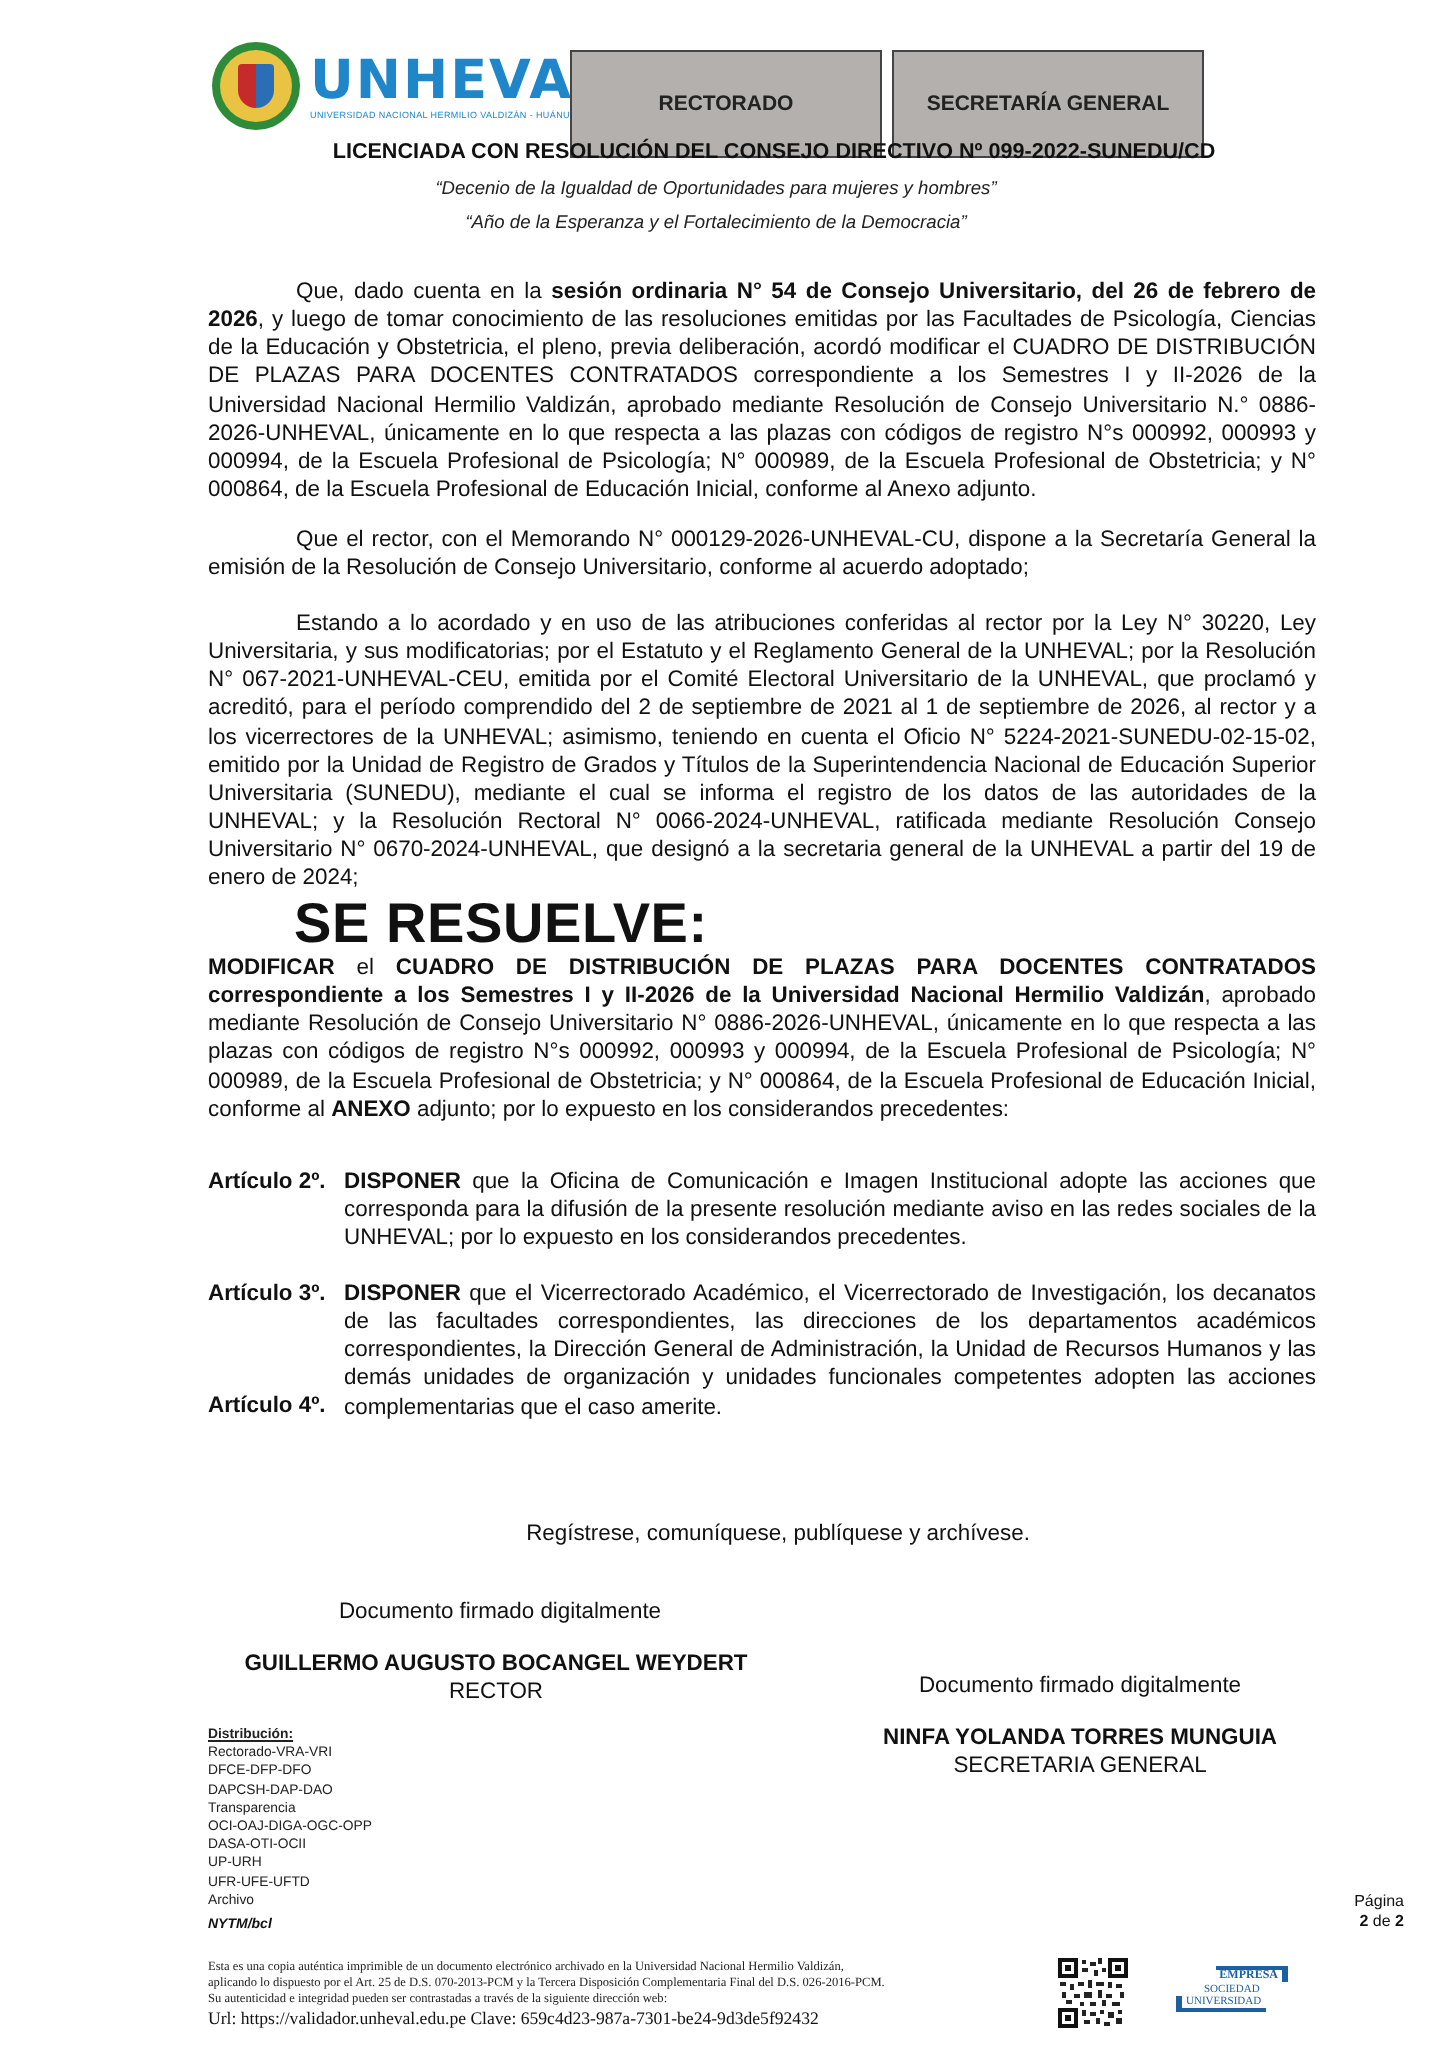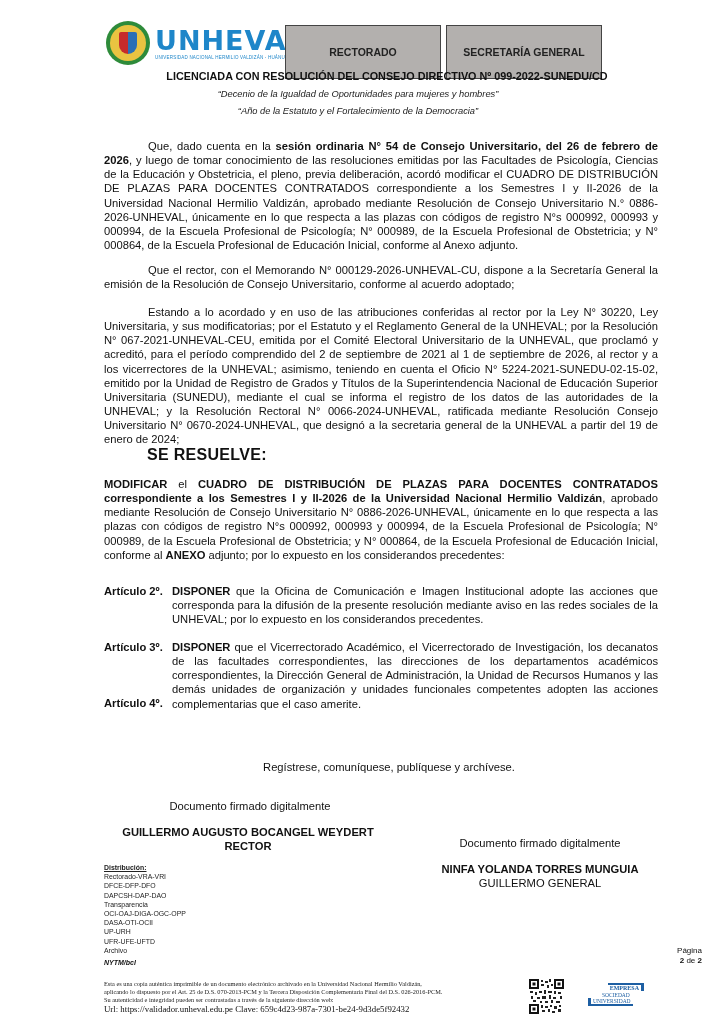--- a/index.html
+++ b/index.html
@@ -26,33 +26,33 @@
   .motto.m1 { top: 89px; }
   .motto.m2 { top: 106px; }
 
   
   .para { left: 104px; width: 554px; font-size: 11.2px; line-height: 14.15px; text-align: justify; }
   .para .indent { display: inline-block; width: 44px; }
   .p1 { top: 139px; }
   .p2 { top: 263px; }
   .p3 { top: 305px; }
 
-  .resuelve { left: 147px; top: 446px; font-size: 16px; font-weight: bold; letter-spacing: 0.3px; }
+  .resuelve { left: 147px; top: 446px; font-size: 28px; font-weight: bold; letter-spacing: 0.3px; }
 
   .art { left: 104px; width: 554px; display: flex; font-size: 11.2px; line-height: 14.15px; }
   .art-label { width: 68px; flex-shrink: 0; font-weight: bold; white-space: nowrap; }
   .art-text { flex: 1; text-align: justify; }
   .a1 { top: 477px; }
   .a2 { top: 584px; }
   .a3 { top: 640px; }
   .a4 { top: 696px; }
 
   .closing { left: 0; width: 728px; top: 761px; text-align: center; padding-left: 50px; font-size: 11.2px; }
 
-  .sig-left { left: 100px; width: 296px; text-align: center; font-weight: bold; }
+  .sig-left { left: 100px; width: 296px; text-align: center; }
   .signed1 { top: 800px; left: 150px; width: 200px; font-size: 11.2px; text-align: center; }
   .name1 { top: 826px; font-size: 11.2px; font-weight: bold; }
   .role1 { top: 840px; font-size: 11.2px; }
 
   .signed2 { top: 837px; left: 440px; width: 200px; font-size: 11.2px; text-align: center; }
   .name2 { top: 863px; left: 410px; width: 260px; text-align: center; font-size: 11.2px; font-weight: bold; }
   .role2 { top: 877px; left: 410px; width: 260px; text-align: center; font-size: 11.2px; }
 
   .dist { left: 104px; top: 863px; font-size: 6.9px; line-height: 9.2px; color: #222; }
   .dist-title { font-weight: bold; text-decoration: underline; }
@@ -76,21 +76,21 @@
   <div class="logo-text">
     <span class="logo-name">UNHEVAL</span>
     <span class="logo-sub">UNIVERSIDAD NACIONAL HERMILIO VALDIZÁN - HUÁNUCO</span>
   </div>
 </div>
 <div class="abs hdr-box b1">RECTORADO</div>
 <div class="abs hdr-box b2">SECRETARÍA GENERAL</div>
 
 <div class="abs license">LICENCIADA CON RESOLUCIÓN DEL CONSEJO DIRECTIVO Nº 099-2022-SUNEDU/CD</div>
 <div class="abs motto m1">“Decenio de la Igualdad de Oportunidades para mujeres y hombres”</div>
-<div class="abs motto m2">“Año de la Estatuto y el Fortalecimiento de la Democracia”</div>
+<div class="abs motto m2">“Año de la Esperanza y el Fortalecimiento de la Democracia”</div>
 
 <div class="abs para p1"><span class="indent"></span><span>Que, dado cuenta en la </span><b>sesión ordinaria N° 54 de Consejo Universitario, del 26 de febrero de 2026</b><span>, y luego de tomar conocimiento de las resoluciones emitidas por las Facultades de Psicología, Ciencias de la Educación y Obstetricia, el pleno, previa deliberación, acordó modificar el CUADRO DE DISTRIBUCIÓN DE PLAZAS PARA DOCENTES CONTRATADOS correspondiente a los Semestres I y II-2026 de la Universidad Nacional Hermilio Valdizán, aprobado mediante Resolución de Consejo Universitario N.° 0886-2026-UNHEVAL, únicamente en lo que respecta a las plazas con códigos de registro N°s 000992, 000993 y 000994, de la Escuela Profesional de Psicología; N° 000989, de la Escuela Profesional de Obstetricia; y N° 000864, de la Escuela Profesional de Educación Inicial, conforme al Anexo adjunto.</span></div>
 
 <div class="abs para p2"><span class="indent"></span><span>Que el rector, con el Memorando N° 000129-2026-UNHEVAL-CU, dispone a la Secretaría General la emisión de la Resolución de Consejo Universitario, conforme al acuerdo adoptado;</span></div>
 
 <div class="abs para p3"><span class="indent"></span><span>Estando a lo acordado y en uso de las atribuciones conferidas al rector por la Ley N° 30220, Ley Universitaria, y sus modificatorias; por el Estatuto y el Reglamento General de la UNHEVAL; por la Resolución N° 067-2021-UNHEVAL-CEU, emitida por el Comité Electoral Universitario de la UNHEVAL, que proclamó y acreditó, para el período comprendido del 2 de septiembre de 2021 al 1 de septiembre de 2026, al rector y a los vicerrectores de la UNHEVAL; asimismo, teniendo en cuenta el Oficio N° 5224-2021-SUNEDU-02-15-02, emitido por la Unidad de Registro de Grados y Títulos de la Superintendencia Nacional de Educación Superior Universitaria (SUNEDU), mediante el cual se informa el registro de los datos de las autoridades de la UNHEVAL; y la Resolución Rectoral N° 0066-2024-UNHEVAL, ratificada mediante Resolución Consejo Universitario N° 0670-2024-UNHEVAL, que designó a la secretaria general de la UNHEVAL a partir del 19 de enero de 2024;</span></div>
 
 <div class="abs resuelve">SE RESUELVE:</div>
 
 <div class="abs art a1">
@@ -112,21 +112,21 @@
 </div>
 
 <div class="abs closing">Regístrese, comuníquese, publíquese y archívese.</div>
 
 <div class="abs signed1">Documento firmado digitalmente</div>
 <div class="abs sig-left name1">GUILLERMO AUGUSTO BOCANGEL WEYDERT</div>
 <div class="abs sig-left role1">RECTOR</div>
 
 <div class="abs signed2">Documento firmado digitalmente</div>
 <div class="abs name2">NINFA YOLANDA TORRES MUNGUIA</div>
-<div class="abs role2">GUILLERMO GENERAL</div>
+<div class="abs role2">SECRETARIA GENERAL</div>
 
 <div class="abs dist">
   <div class="dist-title">Distribución:</div>
   <div>Rectorado-VRA-VRI</div>
   <div>DFCE-DFP-DFO</div>
   <div>DAPCSH-DAP-DAO</div>
   <div>Transparencia</div>
   <div>OCI-OAJ-DIGA-OGC-OPP</div>
   <div>DASA-OTI-OCII</div>
   <div>UP-URH</div>

